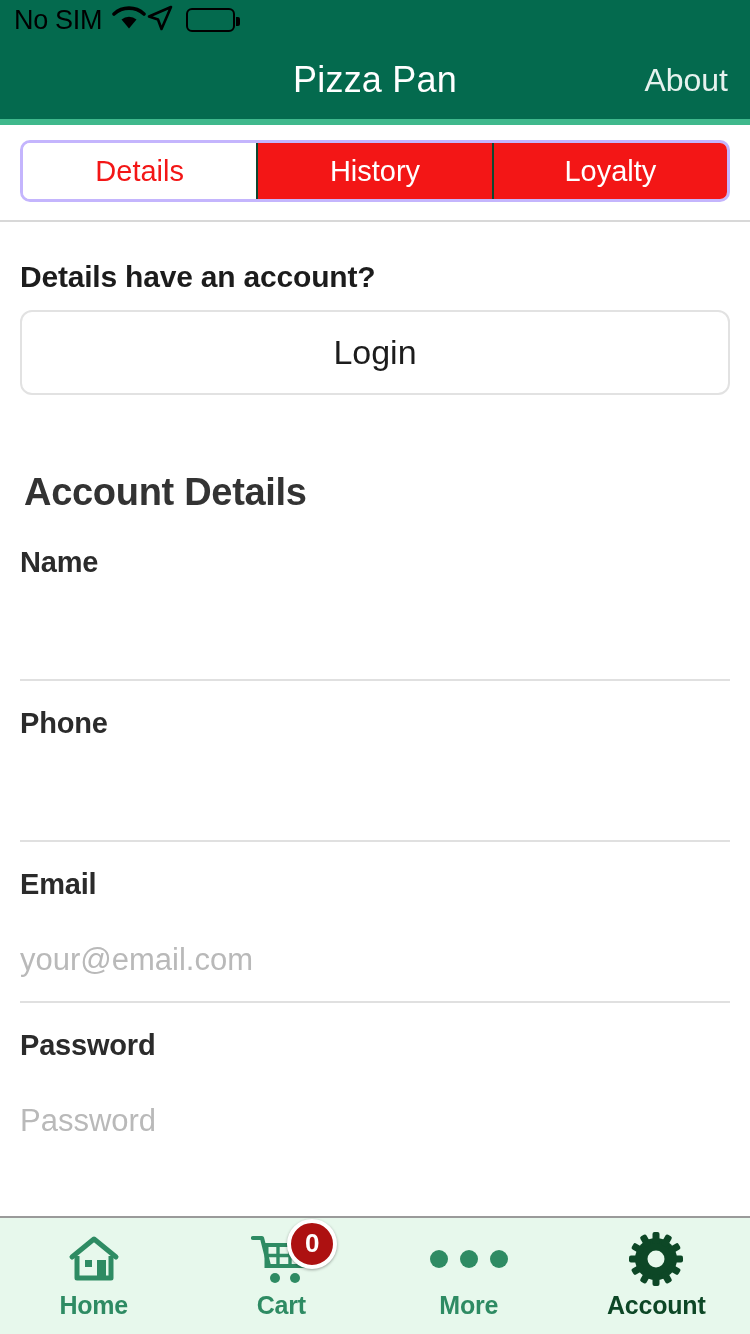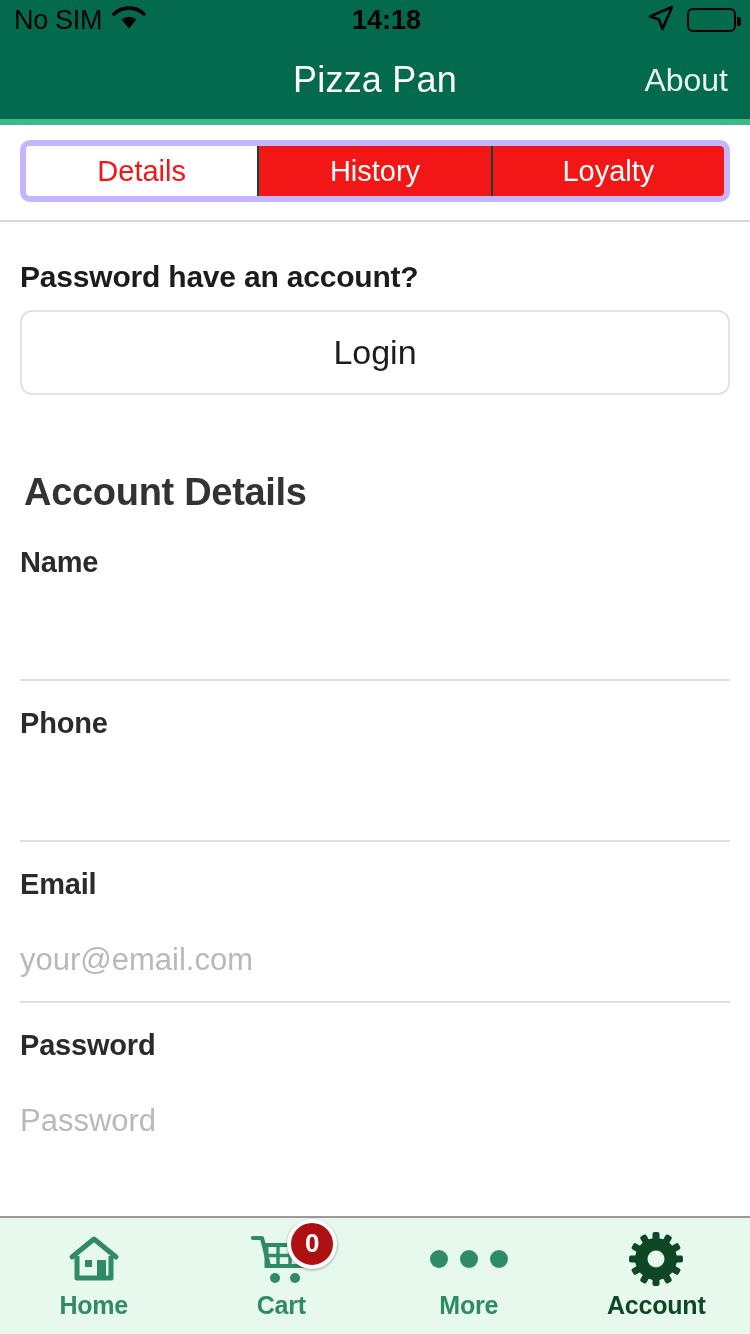--- a/index.html
+++ b/index.html
@@ -124,21 +124,21 @@
     position: absolute;
     top: 125px; left: 0;
     width: 750px;
     height: 97px;
     background: #ffffff;
     padding: 15px 20px 0 20px;
   }
   .segmented {
     display: flex;
     height: 62px;
-    border: 6px solid #c4b5fd;
+    border: 3px solid #c4b5fd;
     border-radius: 10px;
     overflow: hidden;
     background: #ffffff;
   }
   .seg {
     flex: 1;
     display: flex;
     align-items: center;
     justify-content: center;
     font-size: 29px;
@@ -306,21 +306,20 @@
   <div class="statusbar">
     <div class="sb-left">
       <span class="sb-carrier">No SIM</span>
       <span class="wifi-icon">
         <svg width="34" height="25" viewBox="0 0 34 25">
           <path d="M17 22.5 L9.5 13.5 A11.5 11.5 0 0 1 24.5 13.5 Z" fill="#000"></path>
           <path d="M2 8 A22 22 0 0 1 32 8" stroke="#000" stroke-width="3.6" fill="none" stroke-linecap="round"></path>
         </svg>
       </span>
     </div>
-    <div class="sb-center">14:18</div>
     <div class="sb-right">
       <span class="loc-icon">
         <svg width="28" height="28" viewBox="0 0 28 28">
           <path d="M25 3 L3 12.5 L12 15.5 L15.5 25 Z" fill="none" stroke="#000" stroke-width="2.6" stroke-linejoin="round"></path>
         </svg>
       </span>
       <span class="battery">
         <span class="battery-fill" style="width:70%"></span>
       </span>
     </div>
@@ -336,21 +335,21 @@
     <div class="segmented">
       <div class="seg active">Details</div>
       <div class="seg">History</div>
       <div class="seg">Loyalty</div>
     </div>
     <div class="seg-divider"></div>
   </div>
 
   <div class="content">
 
-    <div class="account-q">Password have an account?</div>
+    <div class="account-q">Details have an account?</div>
 
     <button class="login-btn">Login</button>
 
     <div class="section-title">Account Details</div>
 
     <div class="field f-name">
       <label class="field-label">Name</label>
       <input class="field-input" type="text" placeholder="" style="">
     </div>
 

